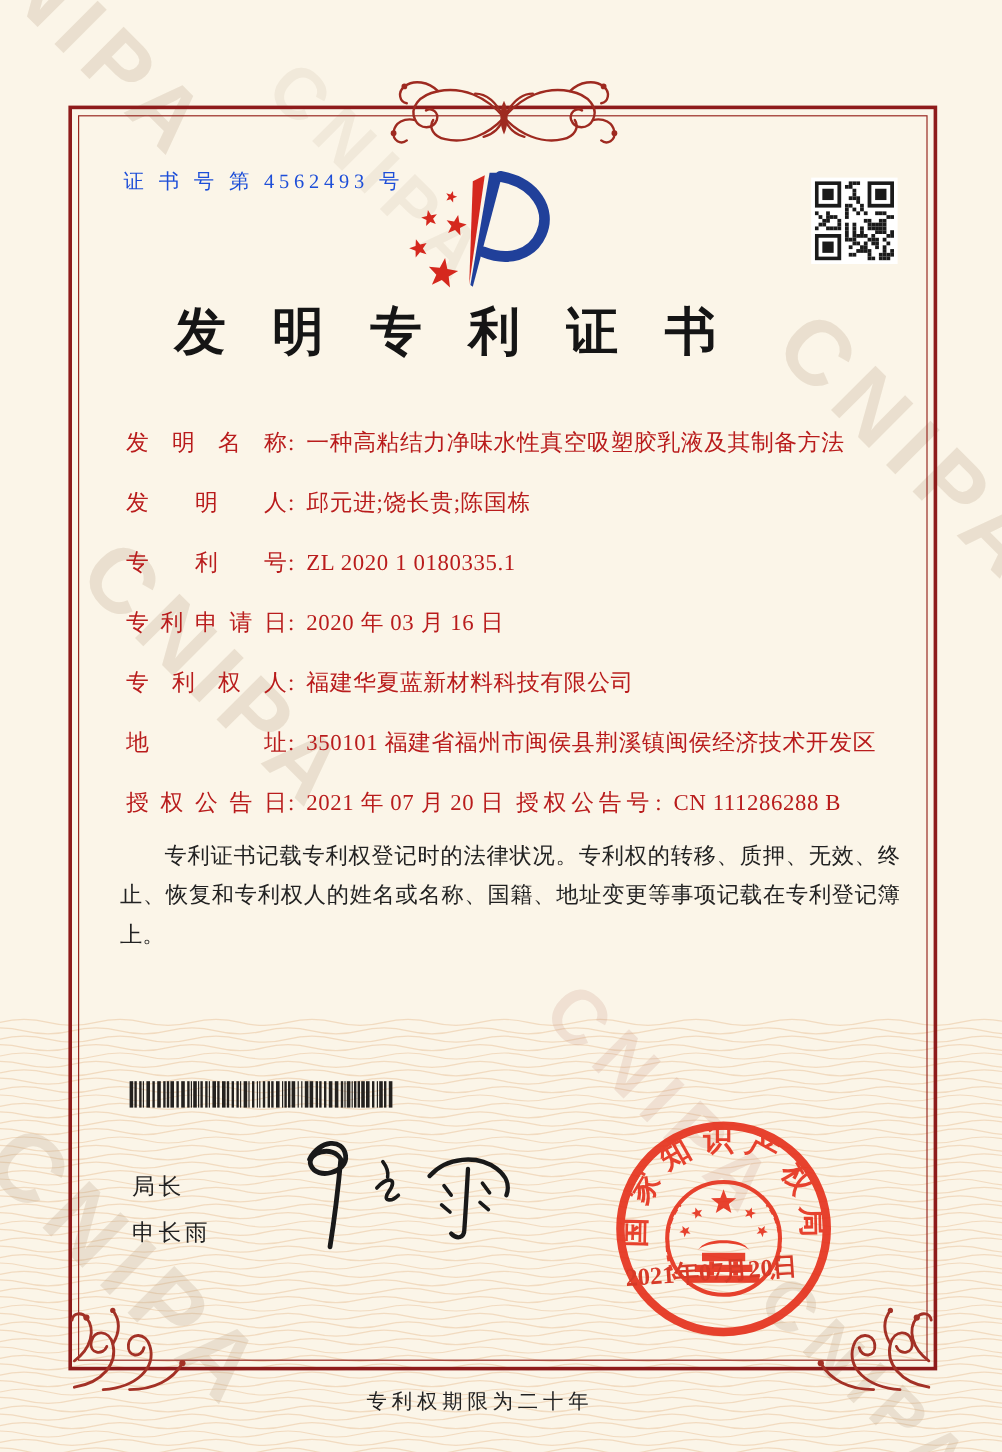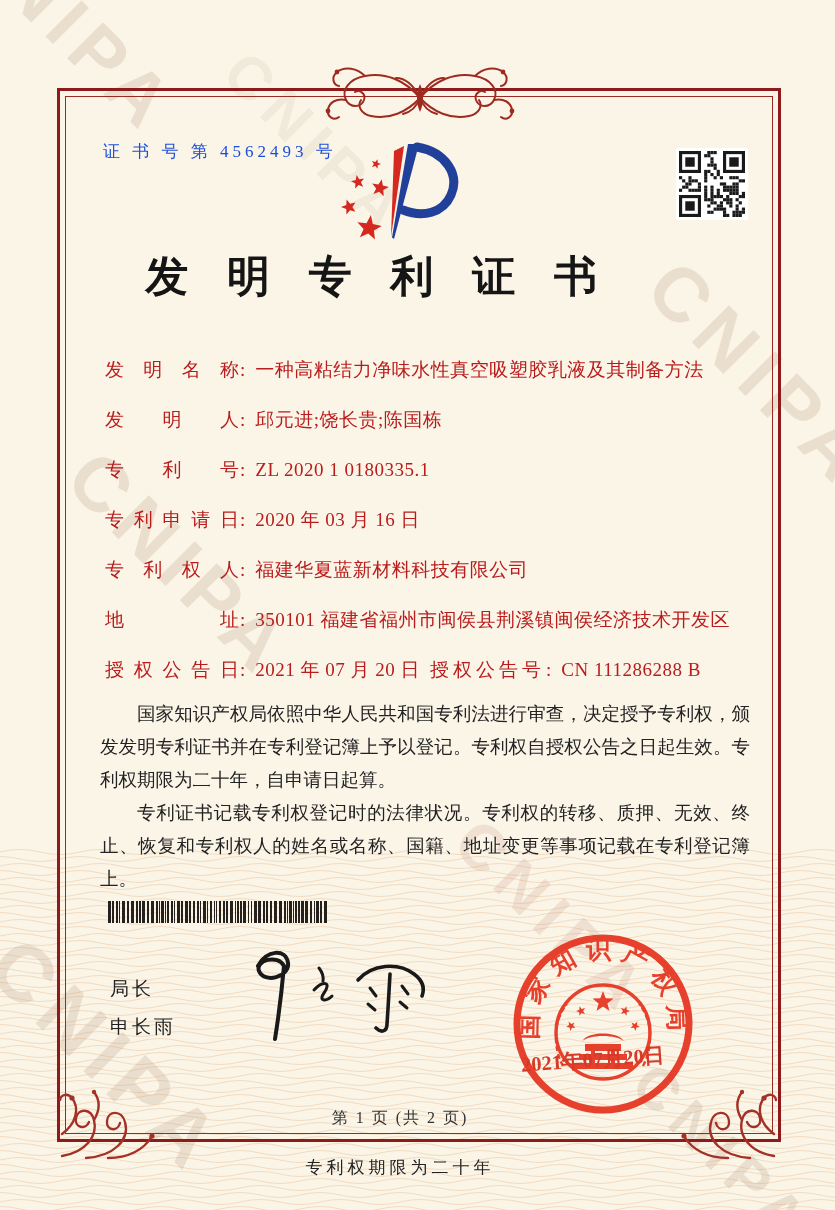--- a/index.html
+++ b/index.html
@@ -351,21 +351,20 @@
     </div>
     <div class="frow grant">
       <span class="flabel">授权公告日</span><span class="colon">:</span><span class="fvalue">2021 年 07 月 20 日</span>
       <span class="grant-right">
         <span class="flabel">授权公告号</span><span class="colon">:</span><span class="fvalue">CN 111286288 B</span>
       </span>
     </div>
   </div>
 
   <div class="paras">
-    <p>国家知识产权局依照中华人民共和国专利法进行审查，决定授予专利权，颁发发明专利证书并在专利登记簿上予以登记。专利权自授权公告之日起生效。专利权期限为二十年，自申请日起算。</p>
     <p>专利证书记载专利权登记时的法律状况。专利权的转移、质押、无效、终止、恢复和专利权人的姓名或名称、国籍、地址变更等事项记载在专利登记簿上。</p>
   </div>
 
   <div class="barcode" id="barcode">
       <i style="width: 3px;"></i>
       <s style="width: 1px;"></s>
       <i style="width: 2px;"></i>
       <s style="width: 2px;"></s>
       <i style="width: 2px;"></i>
       <s style="width: 1px;"></s>
@@ -522,16 +521,15 @@
         <rect x="78" y="116" width="36" height="7"></rect>
         <rect x="72" y="126" width="48" height="6"></rect>
         <rect x="66" y="135" width="60" height="6"></rect>
         <rect x="84" y="123" width="4" height="12"></rect>
         <rect x="104" y="123" width="4" height="12"></rect>
       </g>
       <text x="14" y="138" transform="rotate(-4 96 132)" font-size="20.5" font-weight="bold" fill="#d42b18">2021年07月20日</text>
     </g>
   </svg>
 
-  <div class="page-num">第 1 页 (共 2 页)</div>
   <div class="continuation">专利权期限为二十年</div>
 
 </div>
 
 </body></html>

